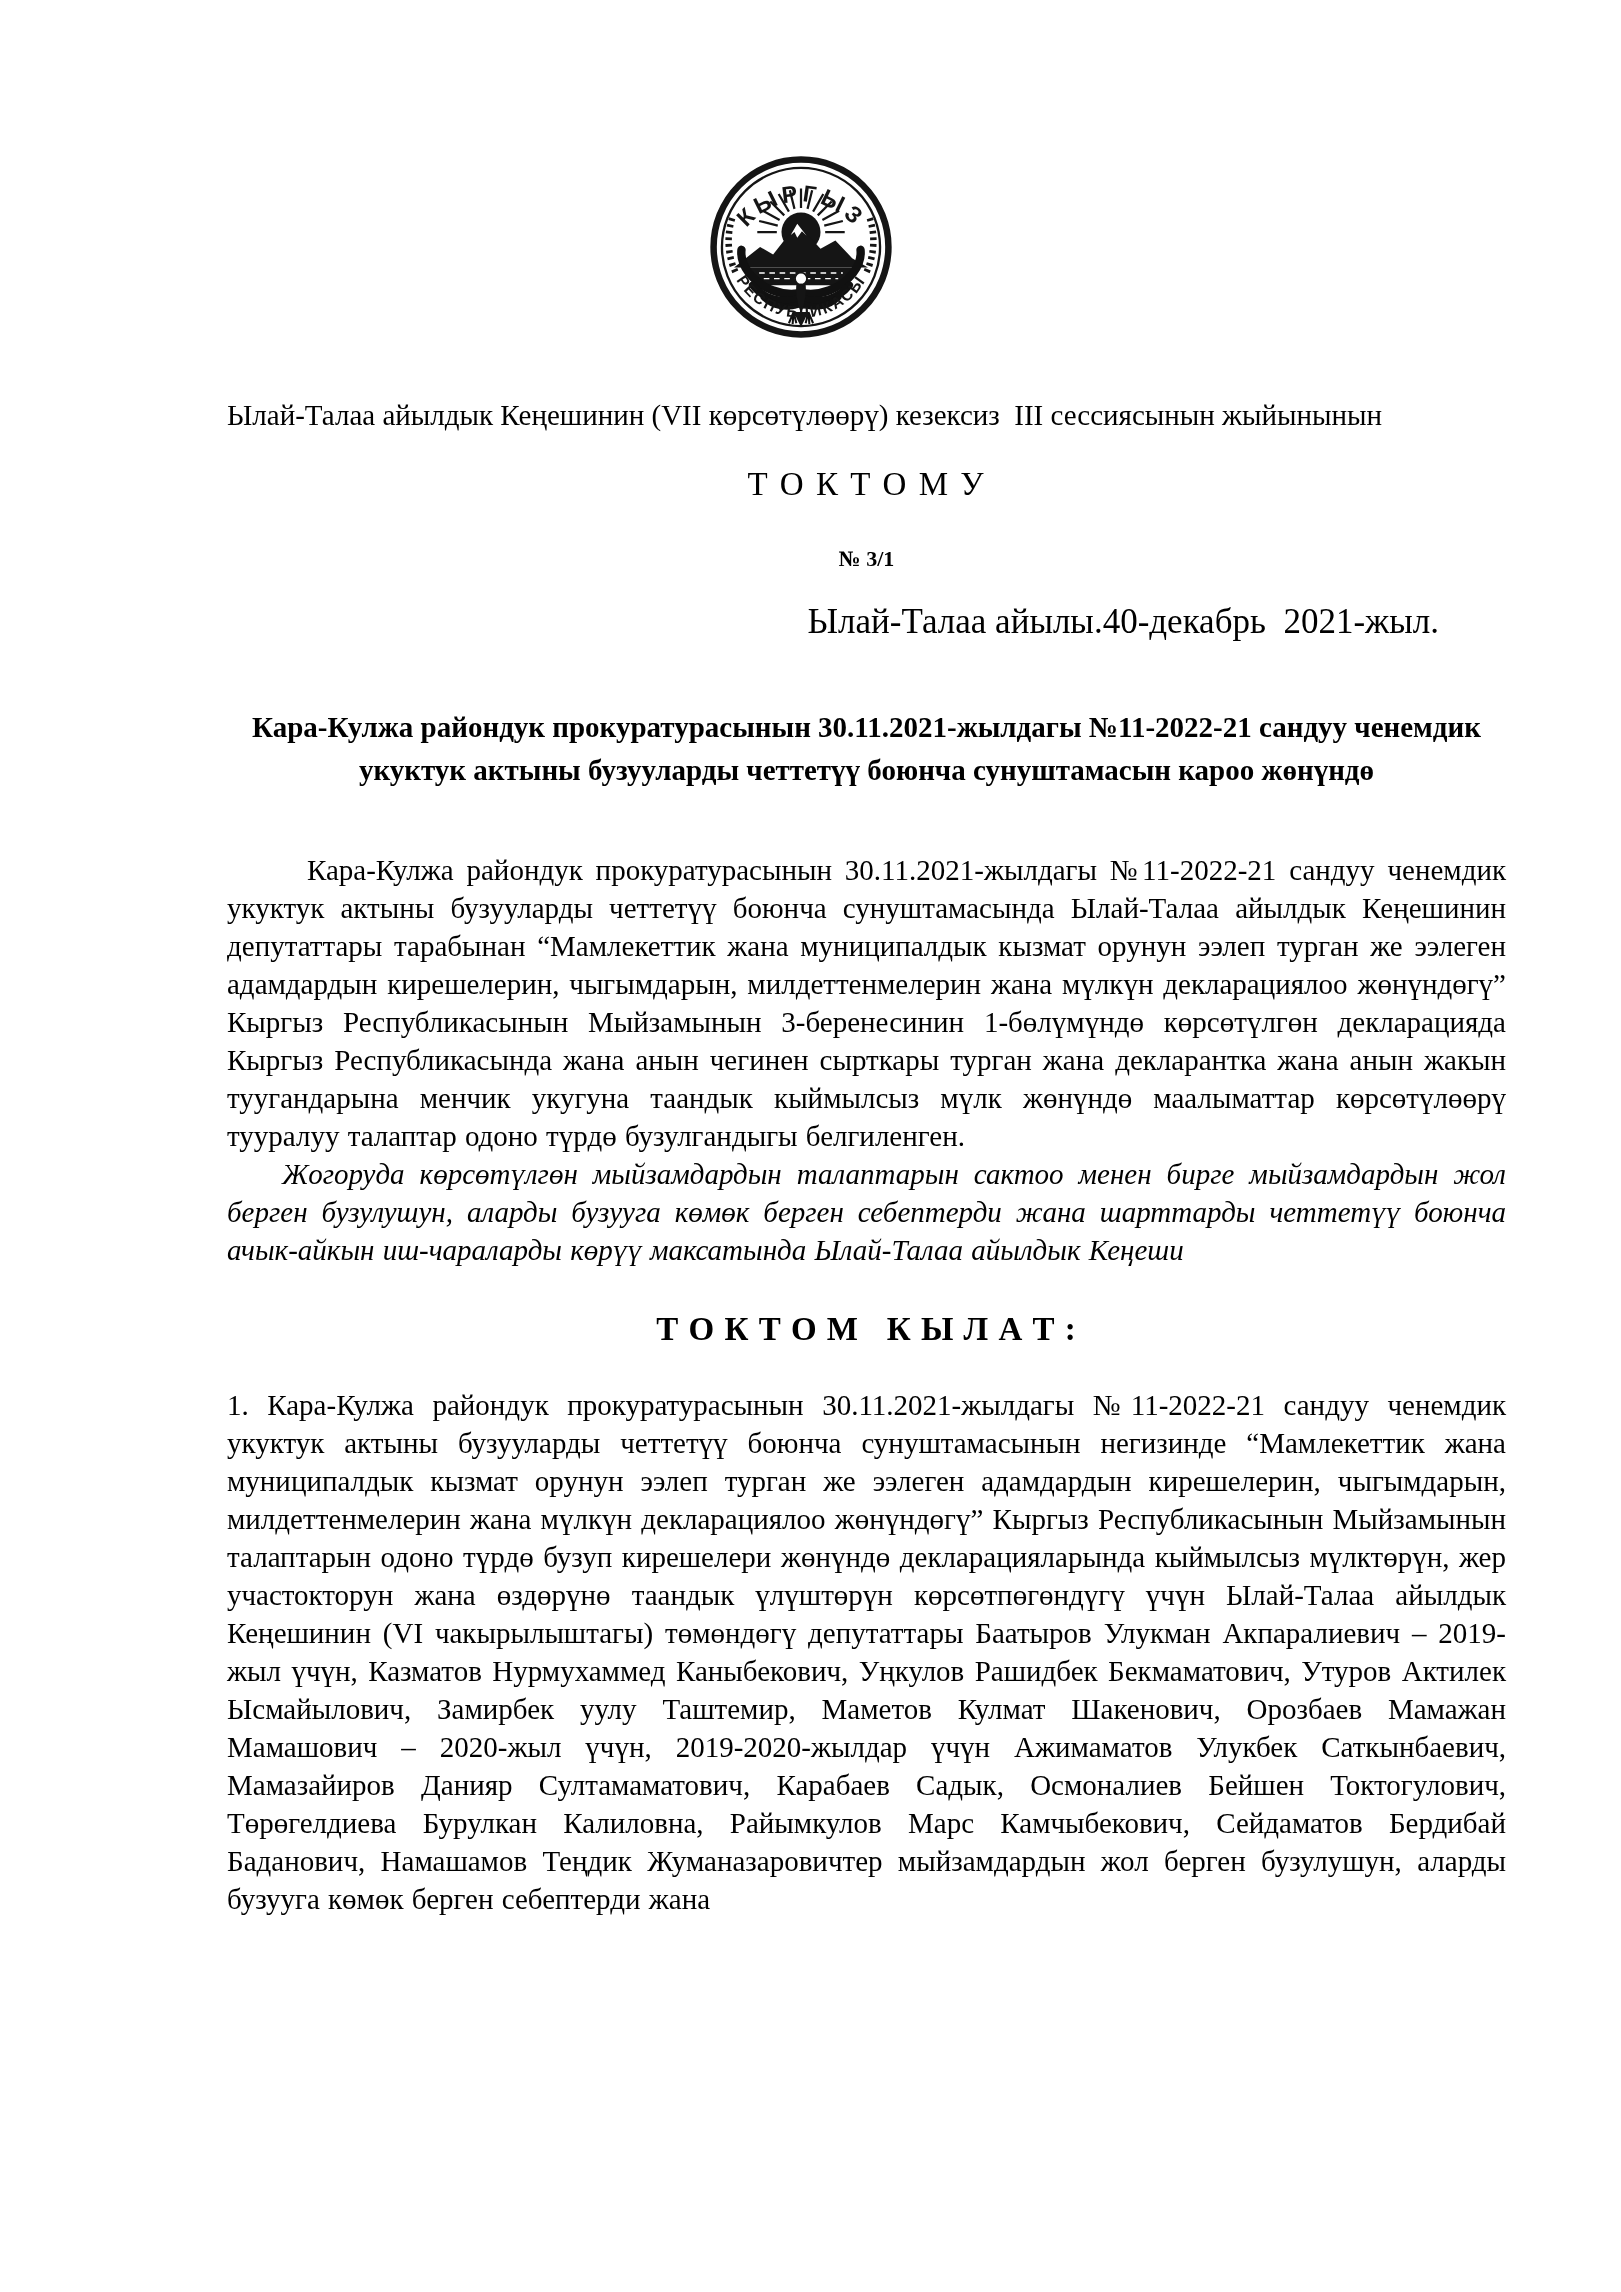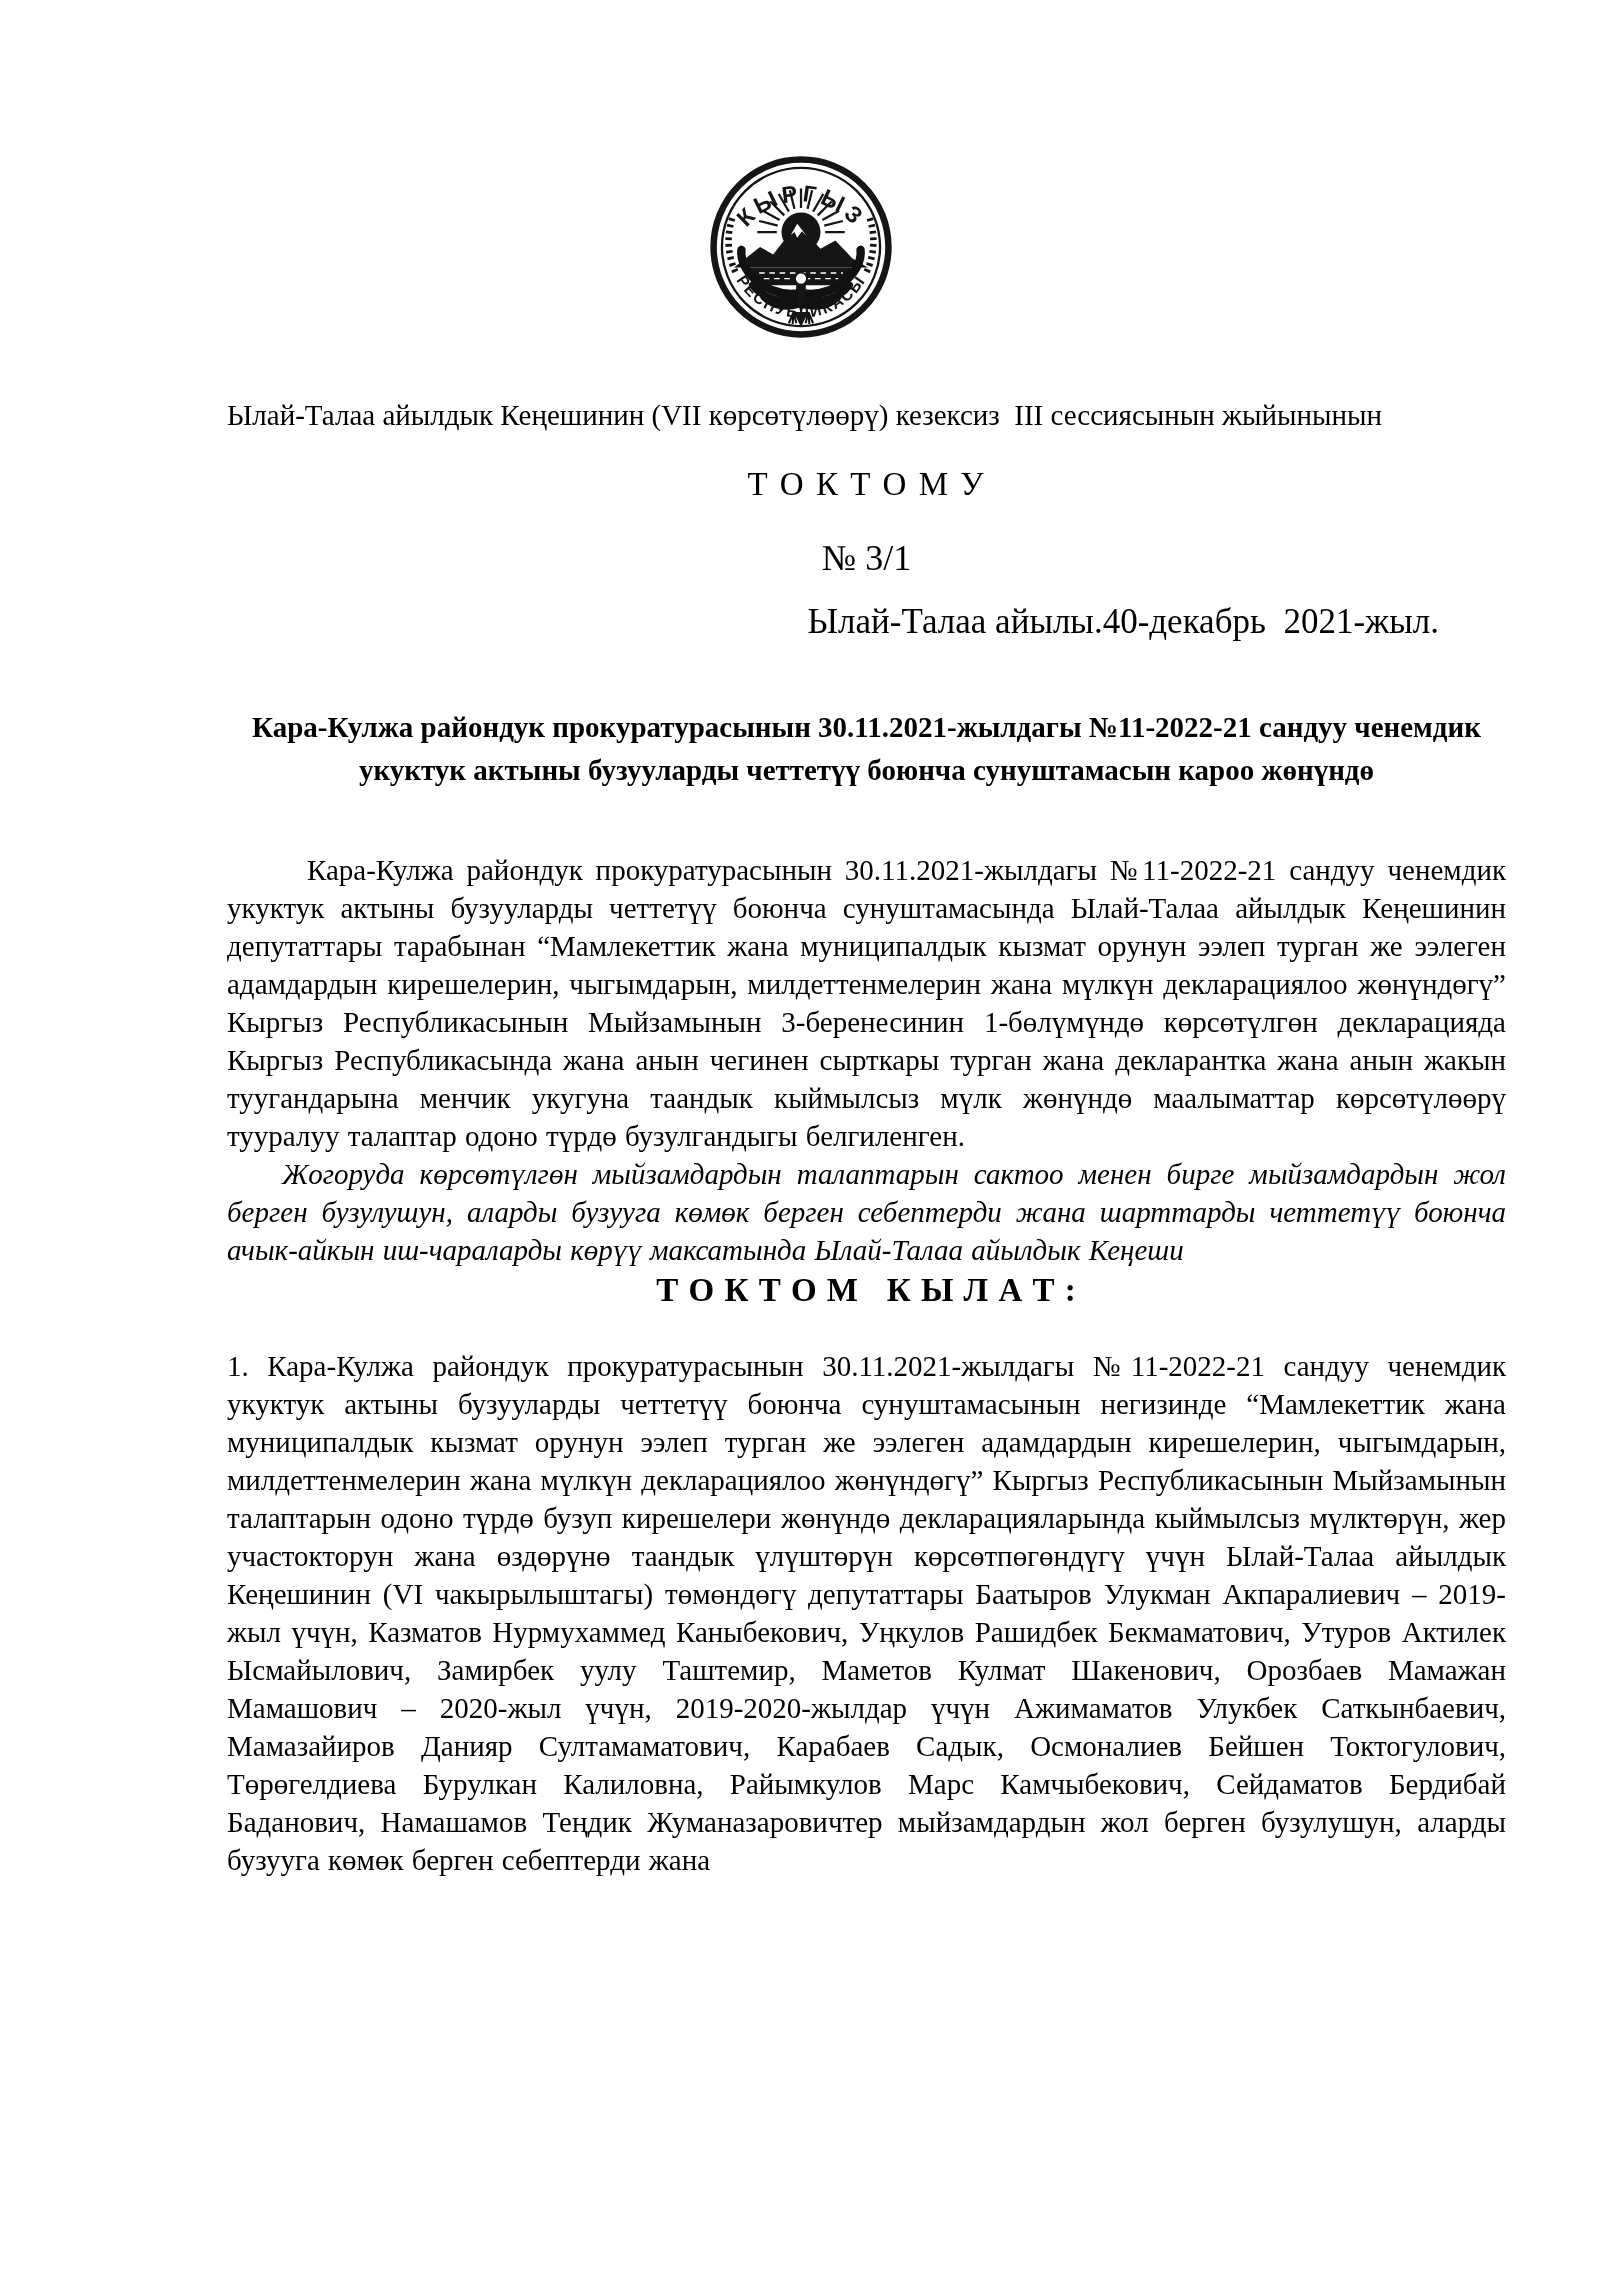--- a/index.html
+++ b/index.html
@@ -31,22 +31,23 @@
     margin-top: 25.5px;
     text-align: center;
     font-size: 33px;
     font-weight: normal;
     letter-spacing: 2px;
     line-height: 43px;
   }
   .doc-number {
     margin-top: 33px;
     text-align: center;
-    font-size: 36px;
+    font-size: 22px;
     line-height: 39px;
+    font-weight: bold;
   }
   .place-date {
     display: flex;
     justify-content: flex-end;
     font-size: 35px;
     line-height: 39px;
     white-space: pre-wrap;
     padding-right: 67px;
     margin-top: 24px;
   }
@@ -61,20 +62,21 @@
     margin: 0;
     font-size: 29px;
     line-height: 38px;
     text-align: justify;
     text-justify: inter-word;
     word-spacing: 1px;
   }
   .p1 { margin-top: 59px; text-indent: 80px; }
   .p2 { text-indent: 55px; font-style: italic; }
   .resolve {
+    margin-top: 39px;
     text-align: center;
     font-weight: bold;
     font-size: 33px;
     line-height: 43px;
     letter-spacing: 1px;
     white-space: pre-wrap;
   }
   .p3 { margin-top: 35px; }
 </style>
 </head>

